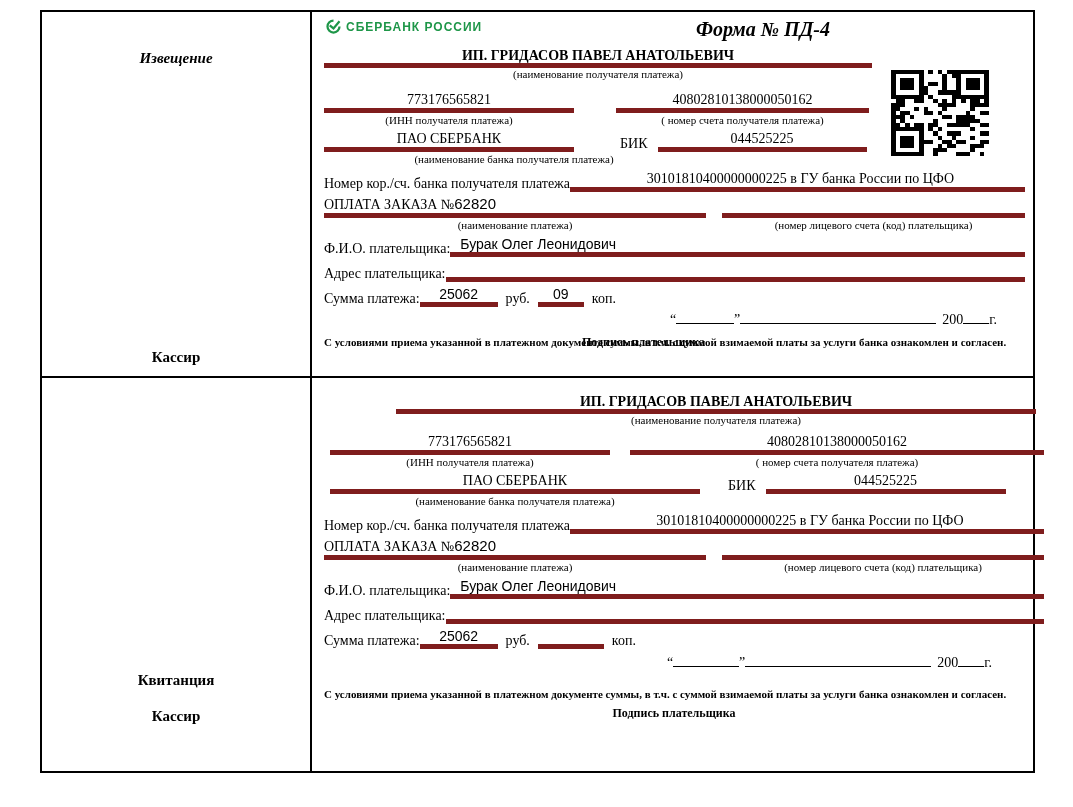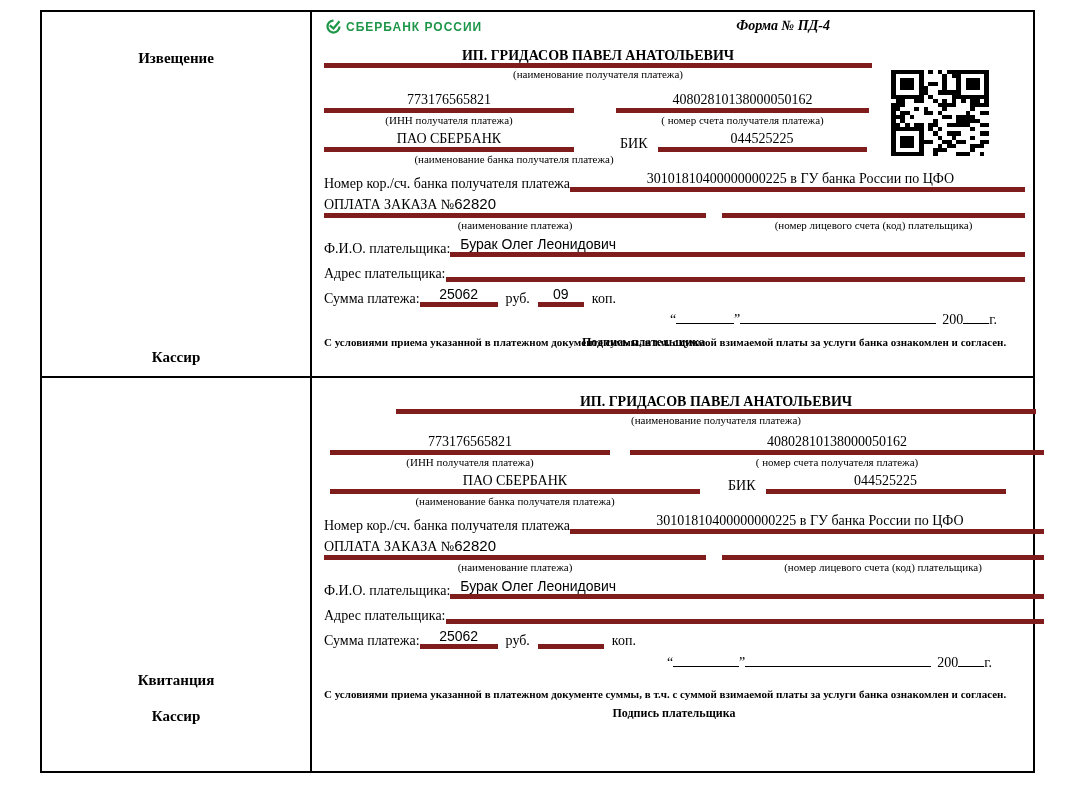--- a/index.html
+++ b/index.html
@@ -12,41 +12,41 @@
   .sheet { position:relative; width:1073px; height:807px; background:#fff; overflow:hidden; }
   .form-outline {
     position:absolute; left:40px; top:10px; width:995px; height:763px;
     border:2px solid #000; display:flex; flex-direction:column; background:#fff;
   }
   .half { display:flex; }
   .half--top { height:364px; }
   .half--bottom { flex:1; border-top:2px solid #000; }
   .stub { width:270px; border-right:2px solid #000; position:relative; flex:0 0 270px; }
   .stub-label { position:absolute; width:100%; text-align:center; font-weight:bold; font-size:15px; }
-  .stub-label--notice { top:38px; }
+  .stub-label--notice { top:38px;font-style:italic; }
   .stub-label--cashier-top { bottom:10px; }
   .stub-label--receipt { bottom:82px; }
   .stub-label--cashier-bottom { bottom:46px; }
   .content { flex:1; position:relative; padding:4px 8px 0 12px; }
 
   .row { display:flex; align-items:flex-end; }
   .u { border-bottom:5px solid #7f1d1d; }
   .ctr { text-align:center; }
   .cap { font-size:11px; line-height:13px; }
   .sans { font-family:"Liberation Sans","DejaVu Sans",sans-serif; }
   .nowrap { white-space:nowrap; }
   .fill { flex:1; }
   .blank { display:inline-block; border-bottom:1px solid #000; height:14px; vertical-align:baseline; }
 
   
   .hdr-row { position:relative; height:22px; margin-top:2px; }
   .logo { position:absolute; left:2px; top:1px; display:inline-flex; align-items:center; gap:5px; }
   .logo-text { color:#1e9648; font-family:"Liberation Sans","DejaVu Sans",sans-serif;
                font-weight:bold; font-size:12px; letter-spacing:1px; }
-  .form-code { position:absolute; right:195px; top:0; font-weight:bold; font-style:italic; font-size:14px; }
+  .form-code { position:absolute; right:195px; top:0; font-weight:bold; font-style:italic; font-size:20px; }
 
   .title-line { width:548px; margin-top:8px; height:20px; font-weight:bold; font-size:14px; }
   .title-cap { width:548px; }
   .b .title-line { width:640px; margin-left:72px; margin-top:12px; }
   .b .title-cap { width:640px; margin-left:72px; }
 
   .vals { margin-top:12px; height:20px; }
   .caps-row { margin-top:1px; }
   .v-left { width:250px; }
   .v-gap { width:42px; }

